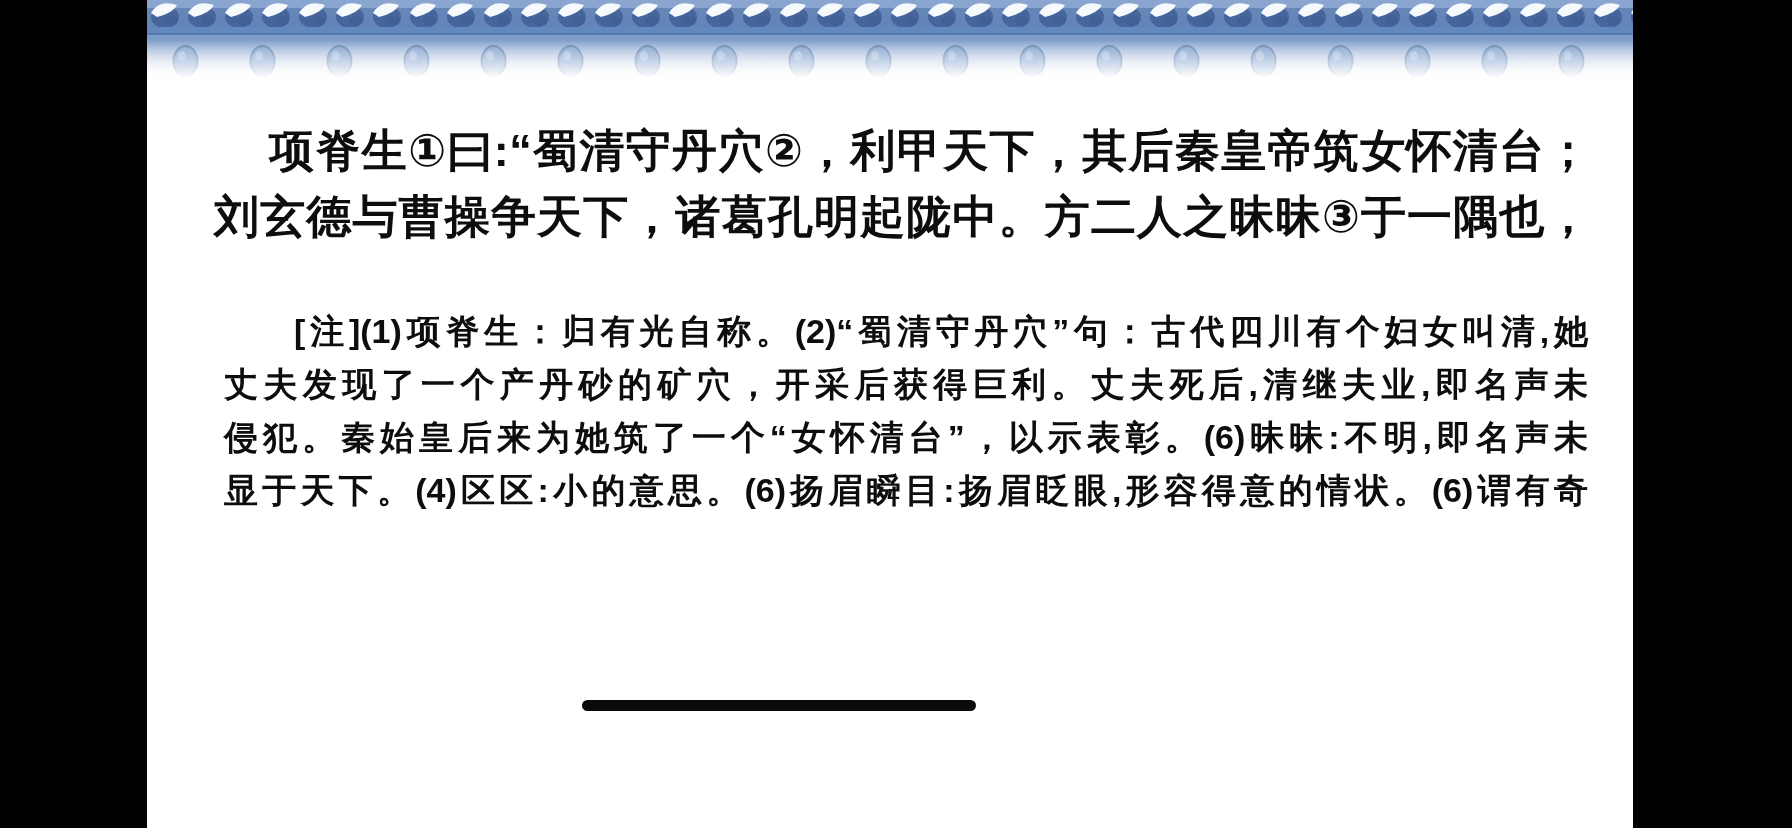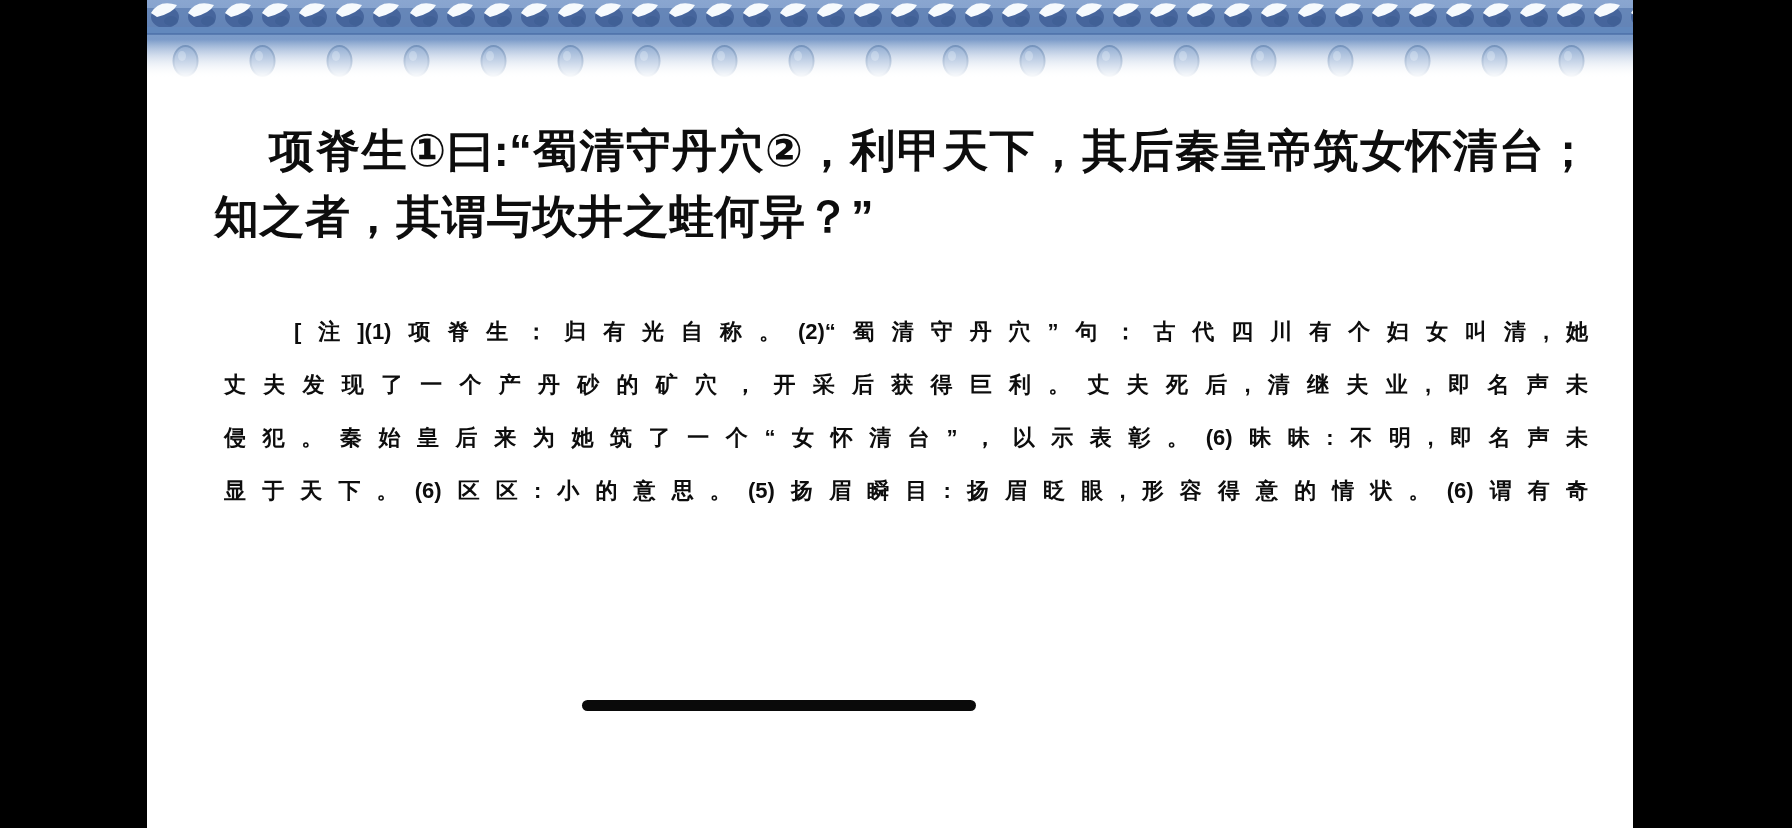--- a/index.html
+++ b/index.html
@@ -44,21 +44,21 @@
     white-space: nowrap;
   }
   .main-line.fill { text-align: justify; text-align-last: justify; white-space: normal; }
   .main-line.indent { padding-left: 55px; }
 
   .note-text {
     margin: 55px 45px 0 77px;
     color: #0d0d0d;
   }
   .note-line {
-    font-size: 22px;
+    font-size: 34px;
     font-weight: 700;
     line-height: 53px;
     white-space: nowrap;
   }
   .note-line.fill { text-align: justify; text-align-last: justify; white-space: normal; }
   .note-line.indent { padding-left: 70px; }
 
   .home-indicator {
     position: absolute;
     left: 435px; top: 700px;
@@ -104,28 +104,28 @@
         <rect width="1486" height="30" fill="url(#topTiles)"></rect>
         <rect y="27" width="1486" height="7" fill="#6288bd"></rect>
         <rect y="33" width="1486" height="2" fill="#4a6ea6" opacity="0.7"></rect>
         <rect y="34" width="1486" height="44" fill="url(#drips)"></rect>
         <rect y="40" width="1486" height="38" fill="url(#whitefade)"></rect>
       </svg>
     </div>
 
     <div class="main-text">
       <div class="main-line fill indent">项脊生①曰:“蜀清守丹穴②，利甲天下，其后秦皇帝筑女怀清台；</div>
-      <div class="main-line">知之者，其谓与坎井之蛙何异？”</div>
+      <div class="main-line fill">刘玄德与曹操争天下，诸葛孔明起陇中。方二人之昧昧③于一隅也，</div>
     </div>
 
     <div class="note-text">
       <div class="note-line fill indent">[注](1)项脊生：归有光自称。(2)“蜀清守丹穴”句：古代四川有个妇女叫清,她</div>
       <div class="note-line fill">丈夫发现了一个产丹砂的矿穴，开采后获得巨利。丈夫死后,清继夫业,即名声未</div>
       <div class="note-line fill">侵犯。秦始皇后来为她筑了一个“女怀清台”，以示表彰。(6)昧昧:不明,即名声未</div>
-      <div class="note-line fill">显于天下。(6)区区:小的意思。(5)扬眉瞬目:扬眉眨眼,形容得意的情状。(6)谓有奇</div>
+      <div class="note-line fill">显于天下。(4)区区:小的意思。(6)扬眉瞬目:扬眉眨眼,形容得意的情状。(6)谓有奇</div>
     </div>
 
     <div class="home-indicator"></div>
 
   </div>
 
   <div class="letterbox right"></div>
 
 </div>
 

